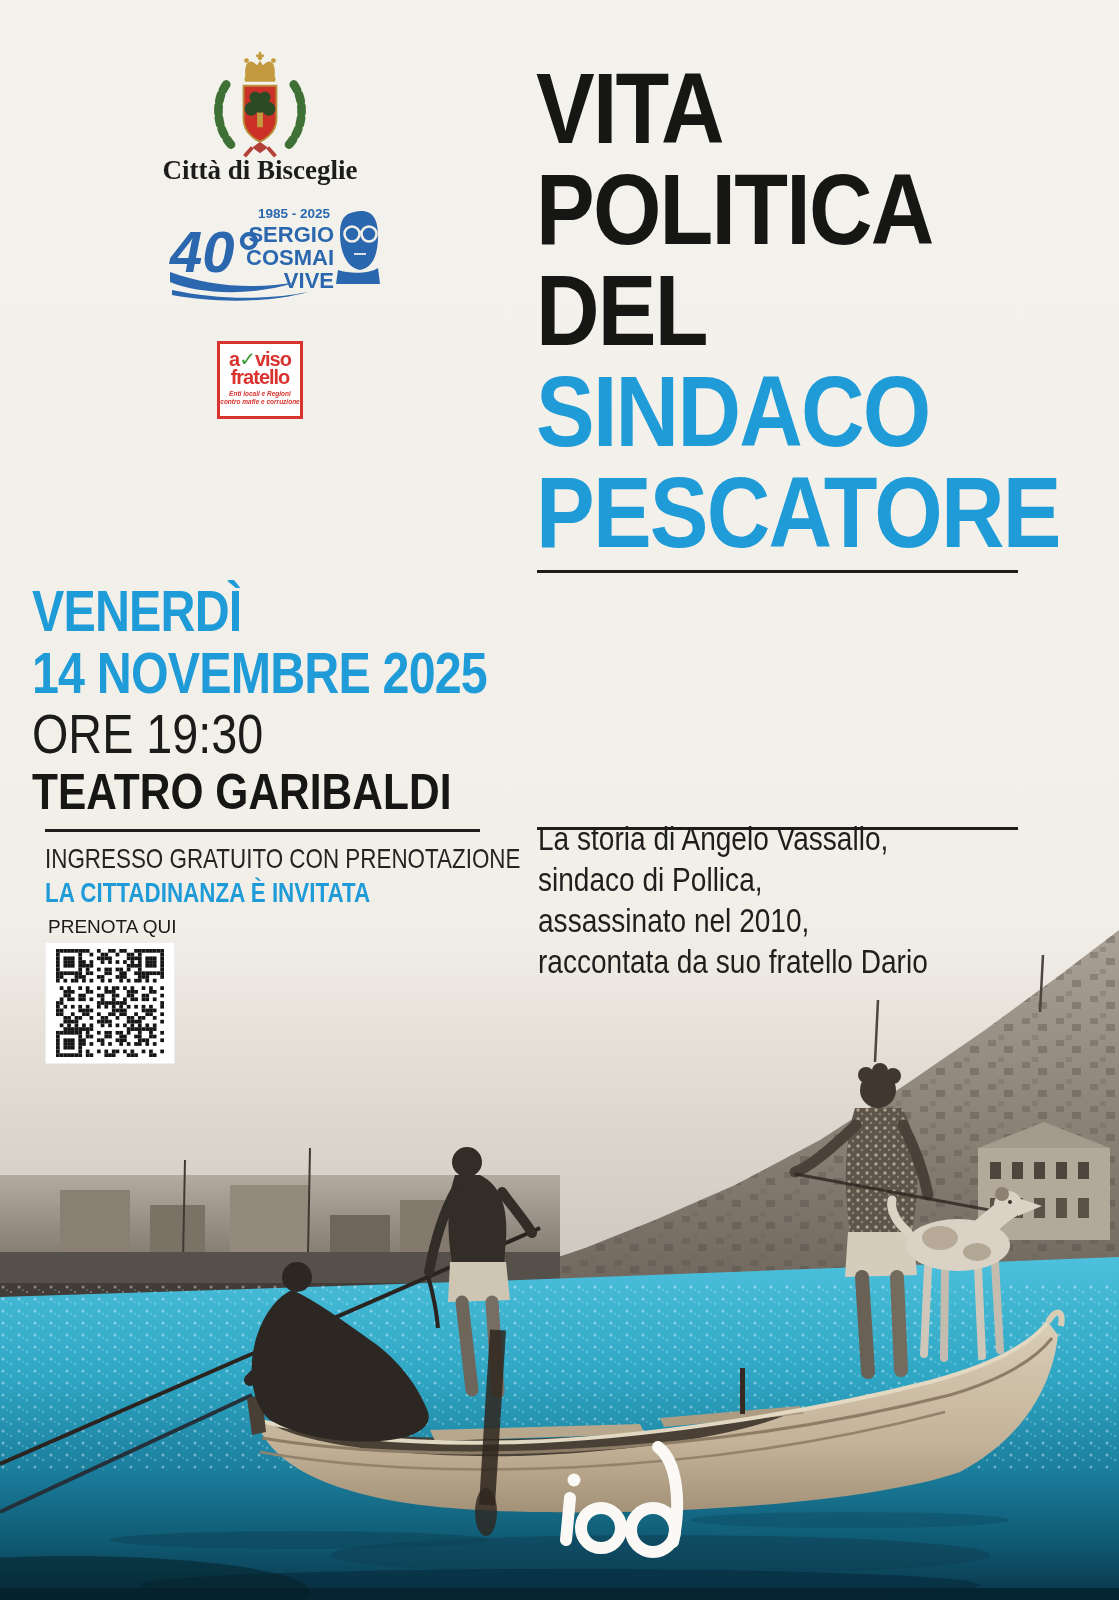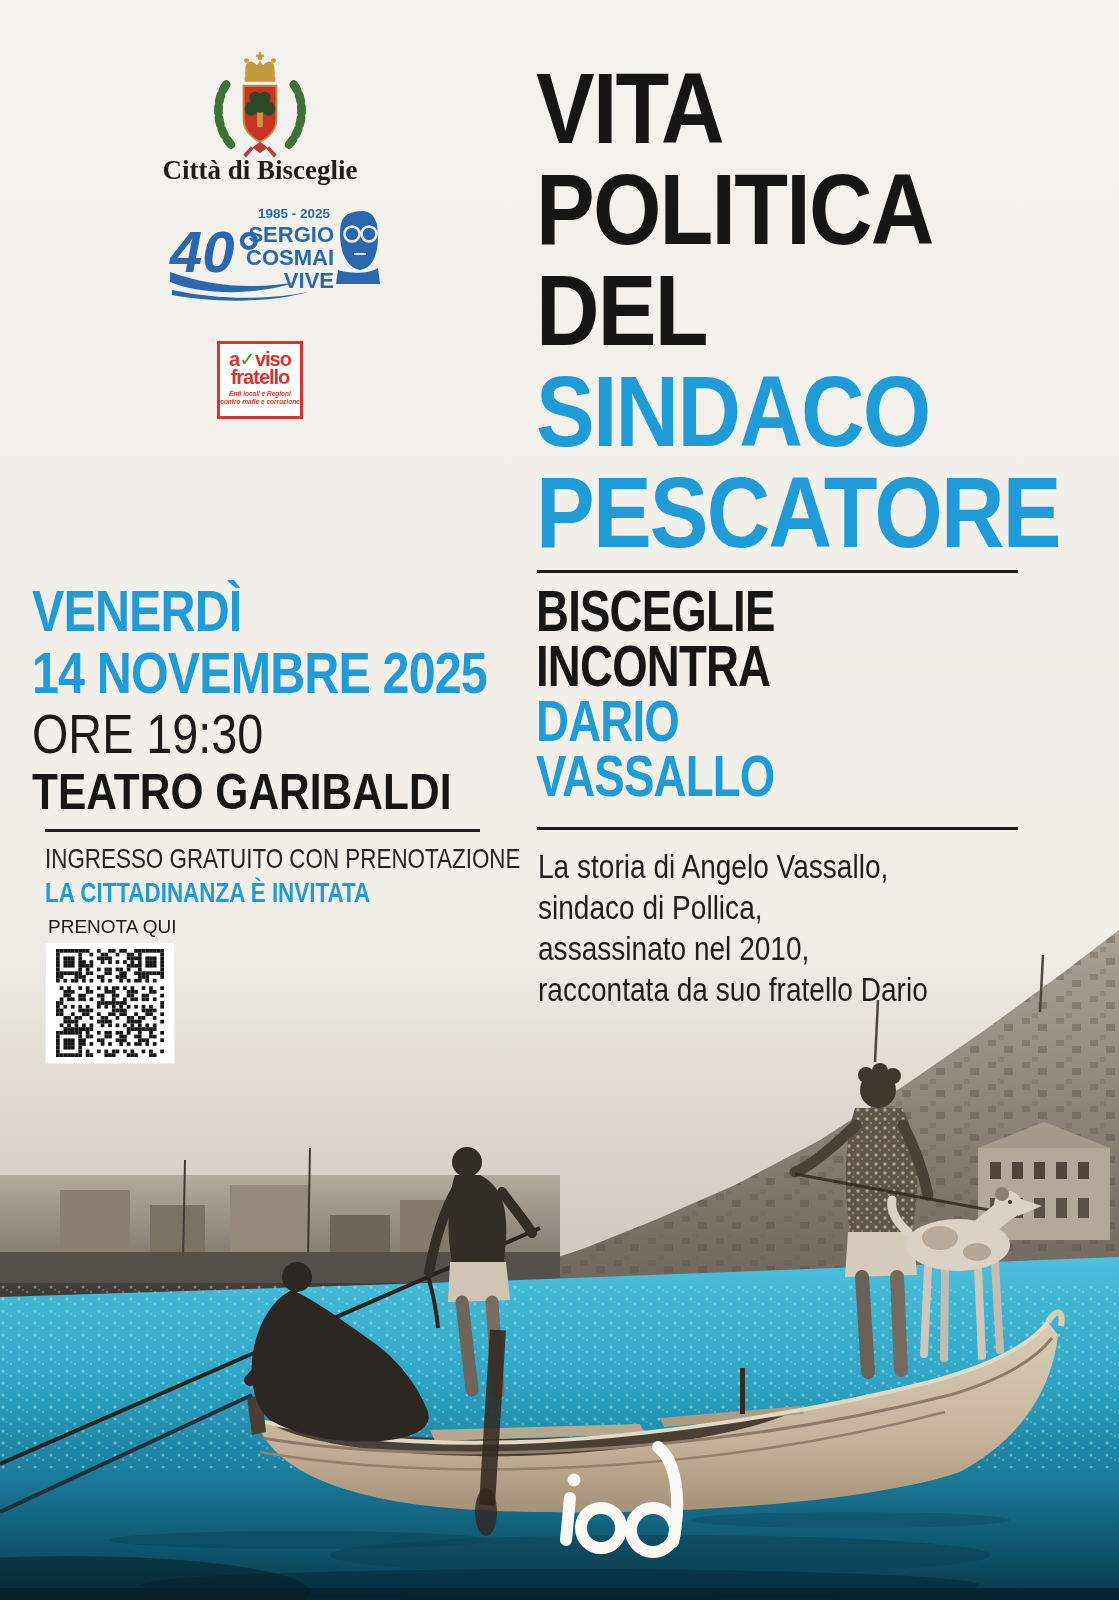--- a/index.html
+++ b/index.html
@@ -24,21 +24,21 @@
   .event-block{left:32px;top:580px;z-index:3;}
   .ev1{height:62px;line-height:62px;font-size:57px;font-weight:bold;color:#1F9CD8;letter-spacing:-1px;}
   .ev2{height:60px;line-height:60px;font-size:55px;font-weight:400;color:#1b1b19;}
   .ev3{height:57px;line-height:57px;font-size:50px;font-weight:bold;color:#161614;}
 
   .adm1{height:34px;line-height:34px;font-size:28px;font-weight:400;color:#242422;}
   .adm2{height:34px;line-height:34px;font-size:28px;font-weight:bold;color:#1F9CD8;}
   .prenota{font-size:19px;font-weight:normal;color:#1a1a18;letter-spacing:0;}
   .qr-box{left:45px;top:942px;width:130px;height:122px;background:#fff;z-index:3;box-shadow:0 0 0 1px #eee inset;}
 
-  .desc-block{left:538px;top:846px;z-index:3;}
+  .desc-block{left:538px;top:818px;z-index:3;}
   .desc-line{height:41px;line-height:41px;font-size:33px;font-weight:400;color:#1e1e1c;}
 
   .crest-caption{left:145px;top:155px;width:230px;text-align:center;z-index:3;
     font-family:"Liberation Serif","DejaVu Serif",serif;font-size:27px;font-weight:700;color:#1c1c1a;}
 
   
   .avviso{left:217px;top:310px;width:86px;height:78px;background:#fff;border:3px solid #D8332E;
     box-sizing:border-box;text-align:center;z-index:3;padding-top:6px;margin-top:31px;}
   .avviso .w1{font-size:20px;font-weight:bold;color:#D8332E;line-height:18px;letter-spacing:-1px;}
   .avviso .chk{color:#3E9B35;font-weight:bold;font-style:italic;}
@@ -105,26 +105,20 @@
   <div class="abs title-block">
     <div class="title-line black cond">VITA</div>
     <div class="title-line black cond">POLITICA</div>
     <div class="title-line black cond">DEL</div>
     <div class="title-line blue cond">SINDACO</div>
     <div class="title-line blue cond">PESCATORE</div>
   </div>
 
   <div class="abs rule" style="left:537px;top:570px;width:481px;"></div>
 
-  <div class="abs subtitle-block">
-    <div class="subtitle-line black cond80">BISCEGLIE</div>
-    <div class="subtitle-line black cond80">INCONTRA</div>
-    <div class="subtitle-line blue cond80">DARIO</div>
-    <div class="subtitle-line blue cond80">VASSALLO</div>
-  </div>
 
   <div class="abs rule" style="left:537px;top:827px;width:481px;"></div>
 
   <div class="abs desc-block">
     <div class="desc-line cond85">La storia di Angelo Vassallo,</div>
     <div class="desc-line cond85">sindaco di Pollica,</div>
     <div class="desc-line cond85">assassinato nel 2010,</div>
     <div class="desc-line cond85">raccontata da suo fratello Dario</div>
   </div>
 

